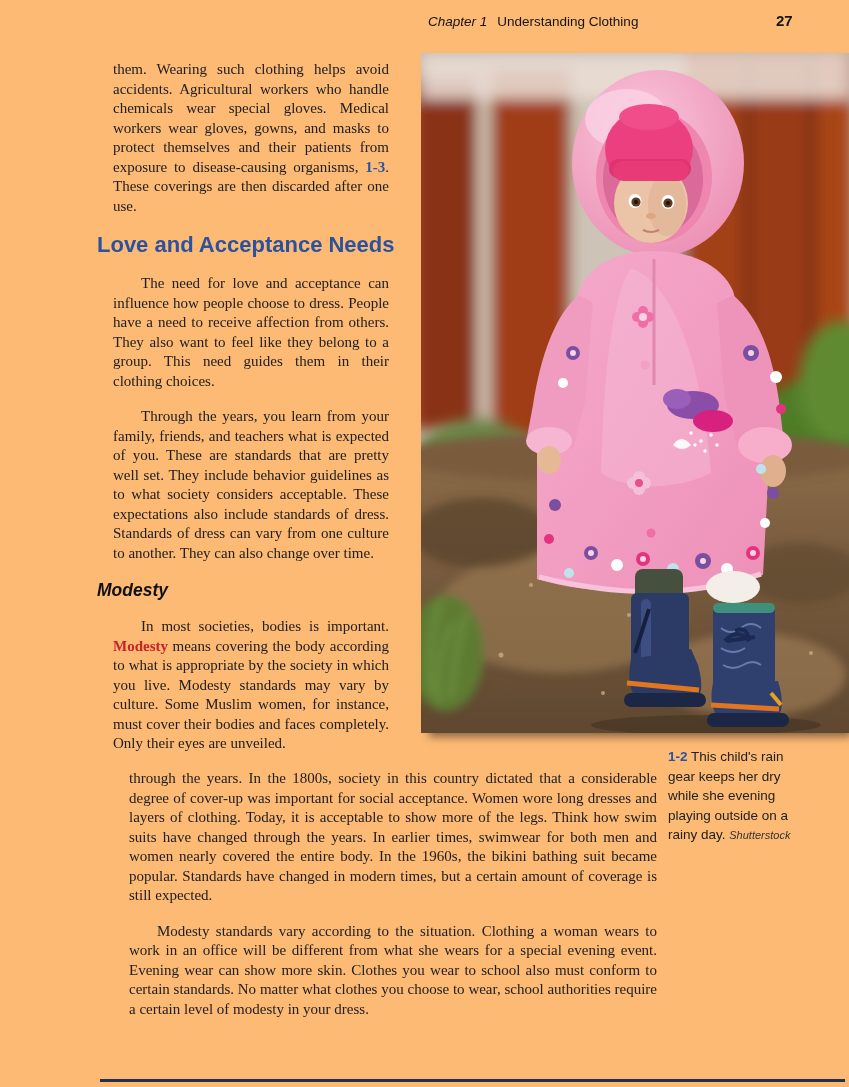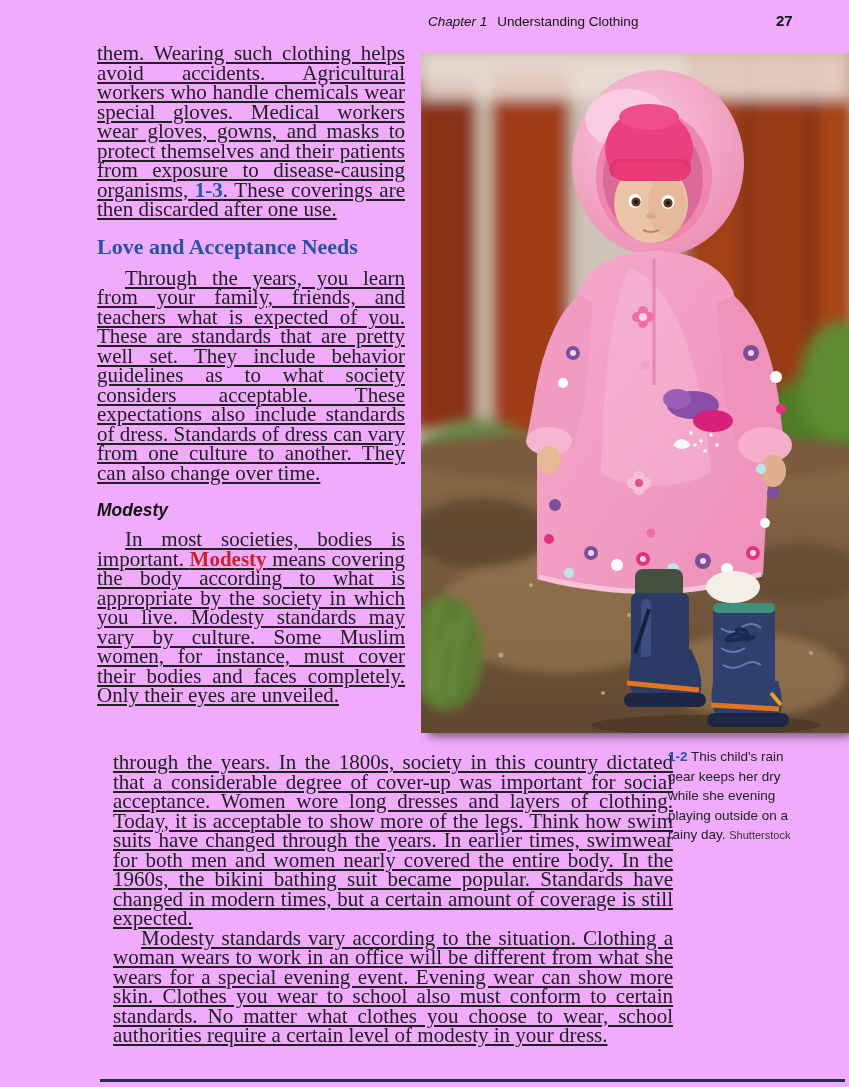--- a/index.html
+++ b/index.html
@@ -1,65 +1,66 @@
 <!DOCTYPE html>
 <html><head>
 <meta charset="utf-8">
 <style>
   html,body{margin:0;padding:0;background:#ffffff;}
-  .page{position:relative;width:849px;height:1087px;background:#f0abfc;overflow:hidden;
+  .page{position:relative;width:849px;height:1087px;background:#fdba74;overflow:hidden;
         font-family:"Liberation Serif",serif;color:#1d1d1f;}
 
   
   .running-head{position:absolute;left:428px;top:14px;width:330px;
       font-family:"Liberation Sans",sans-serif;font-size:13.5px;color:#141414;white-space:nowrap;}
   .running-head .chap{font-style:italic;margin-right:10px;}
   .folio{position:absolute;left:776px;top:12px;font-family:"Liberation Sans",sans-serif;
       font-size:15px;font-weight:bold;color:#141414;text-align:center;}
 
   
   .col-left{position:absolute;left:97px;top:44px;width:308px;}
   .col-wide{position:absolute;left:113px;top:753px;width:560px;}
-  p.body-text{margin:0;font-size:21px;line-height:19.5px;text-align:justify;color:#202022;text-decoration:underline;}
+  p.body-text{margin:16px;font-size:15px;line-height:19.5px;text-align:justify;color:#202022;}
   p.indent{text-indent:28px;}
   p.spread-line{text-align:justify;text-align-last:justify;}
   .fig-ref{color:#2753a6;font-weight:bold;}
   .term{color:#c8222b;font-weight:bold;}
-  h1.section{margin:14px 0 9px 0;font-family:Liberation Serif, serif;
+  h1.section{margin:14px 0 9px 0;font-family:Liberation Sans, sans-serif;
       font-size:22px;font-weight:bold;color:#2b52a0;letter-spacing:0;}
   h2.subsection{margin:17px 0 9px 0;font-family:"Liberation Sans",sans-serif;
       font-size:17.5px;font-weight:bold;font-style:italic;color:#111;}
 
   
   .figure-photo{position:absolute;left:421px;top:53px;width:428px;height:680px;
       box-shadow:5px 7px 8px -3px rgba(40,35,30,.55);}
   .figure-photo svg{display:block;}
   .figure-caption{position:absolute;left:668px;top:747px;width:134px;
       font-family:"Liberation Sans",sans-serif;font-size:13.5px;line-height:19.5px;color:#222;}
   .figure-caption .cap-num{color:#2753a6;font-weight:bold;}
-  .figure-caption .credit{font-size:11px;color:#333;}
+  .figure-caption .credit{font-style:italic;font-size:11px;color:#333;}
 
   
   .footer-rule{position:absolute;left:100px;top:1079px;width:745px;height:3px;background:#24304f;}
 </style>
 </head>
 <body>
 
 <div class="page">
 
   <div class="running-head">
     <span class="chap">Chapter 1</span><span>Understanding Clothing</span>
   </div>
   <div class="folio">27</div>
 
   <div class="col-left">
     <p class="body-text"><span>them. Wearing such clothing helps avoid accidents. Agricultural workers who handle chemicals wear special gloves. Medical workers wear gloves, gowns, and masks to protect themselves and their patients from exposure to disease-causing organisms, </span><span class="fig-ref">1-3</span><span>. These coverings are then discarded after one use.</span></p>
 
     <h1 class="section">Love and Acceptance Needs</h1>
 
+    <p class="body-text indent">The need for love and acceptance can influence how people choose to dress. People have a need to receive affection from others. They also want to feel like they belong to a group. This need guides them in their clothing choices.</p>
     <p class="body-text indent">Through the years, you learn from your family, friends, and teachers what is expected of you. These are standards that are pretty well set. They include behavior guidelines as to what society considers acceptable. These expectations also include standards of dress. Standards of dress can vary from one culture to another. They can also change over time.</p>
 
     <h2 class="subsection">Modesty</h2>
 
     <p class="body-text indent"><span>In most societies, bodies is important. </span><span class="term">Modesty</span><span> means covering the body according to what is appropriate by the society in which you live. Modesty standards may vary by culture. Some Muslim women, for instance, must cover their bodies and faces completely. Only their eyes are unveiled.</span></p>
 
   </div>
 
   <div class="col-wide">
     <p class="body-text">through the years. In the 1800s, society in this country dictated that a considerable degree of cover-up was important for social acceptance. Women wore long dresses and layers of clothing. Today, it is acceptable to show more of the legs. Think how swim suits have changed through the years. In earlier times, swimwear for both men and women nearly covered the entire body. In the 1960s, the bikini bathing suit became popular. Standards have changed in modern times, but a certain amount of coverage is still expected.</p>

